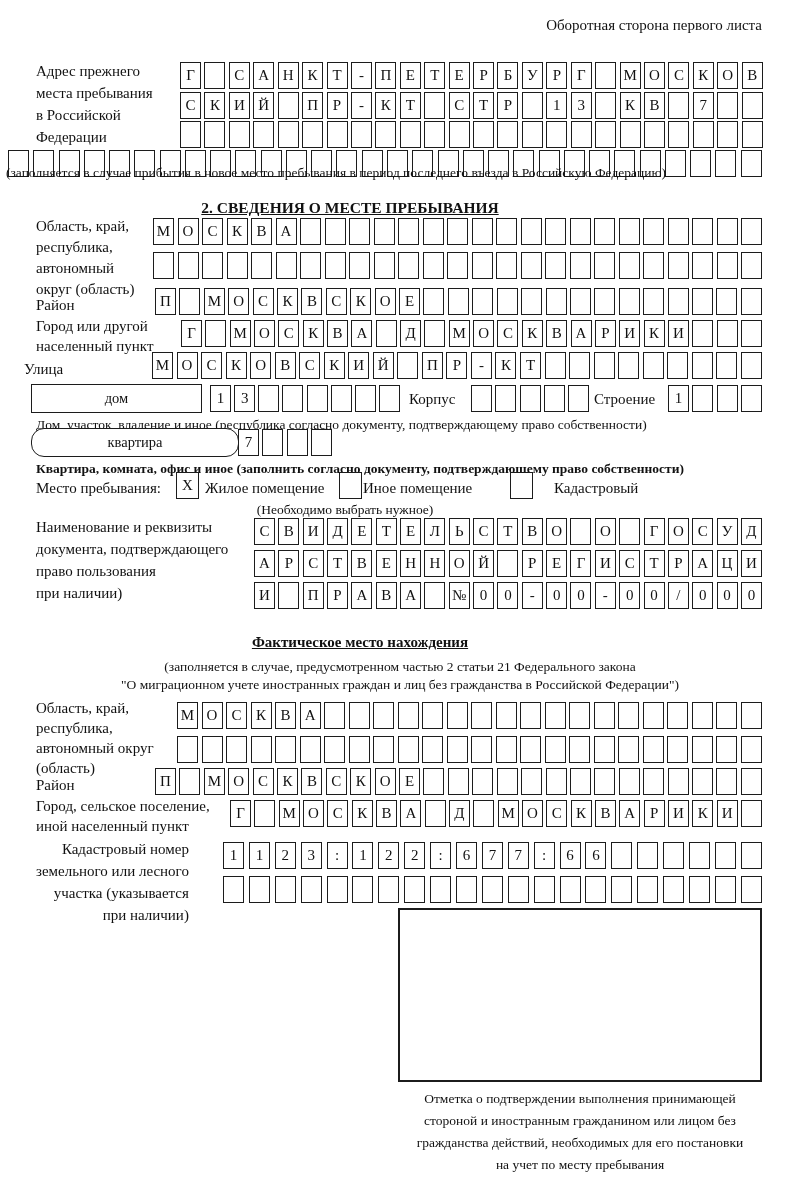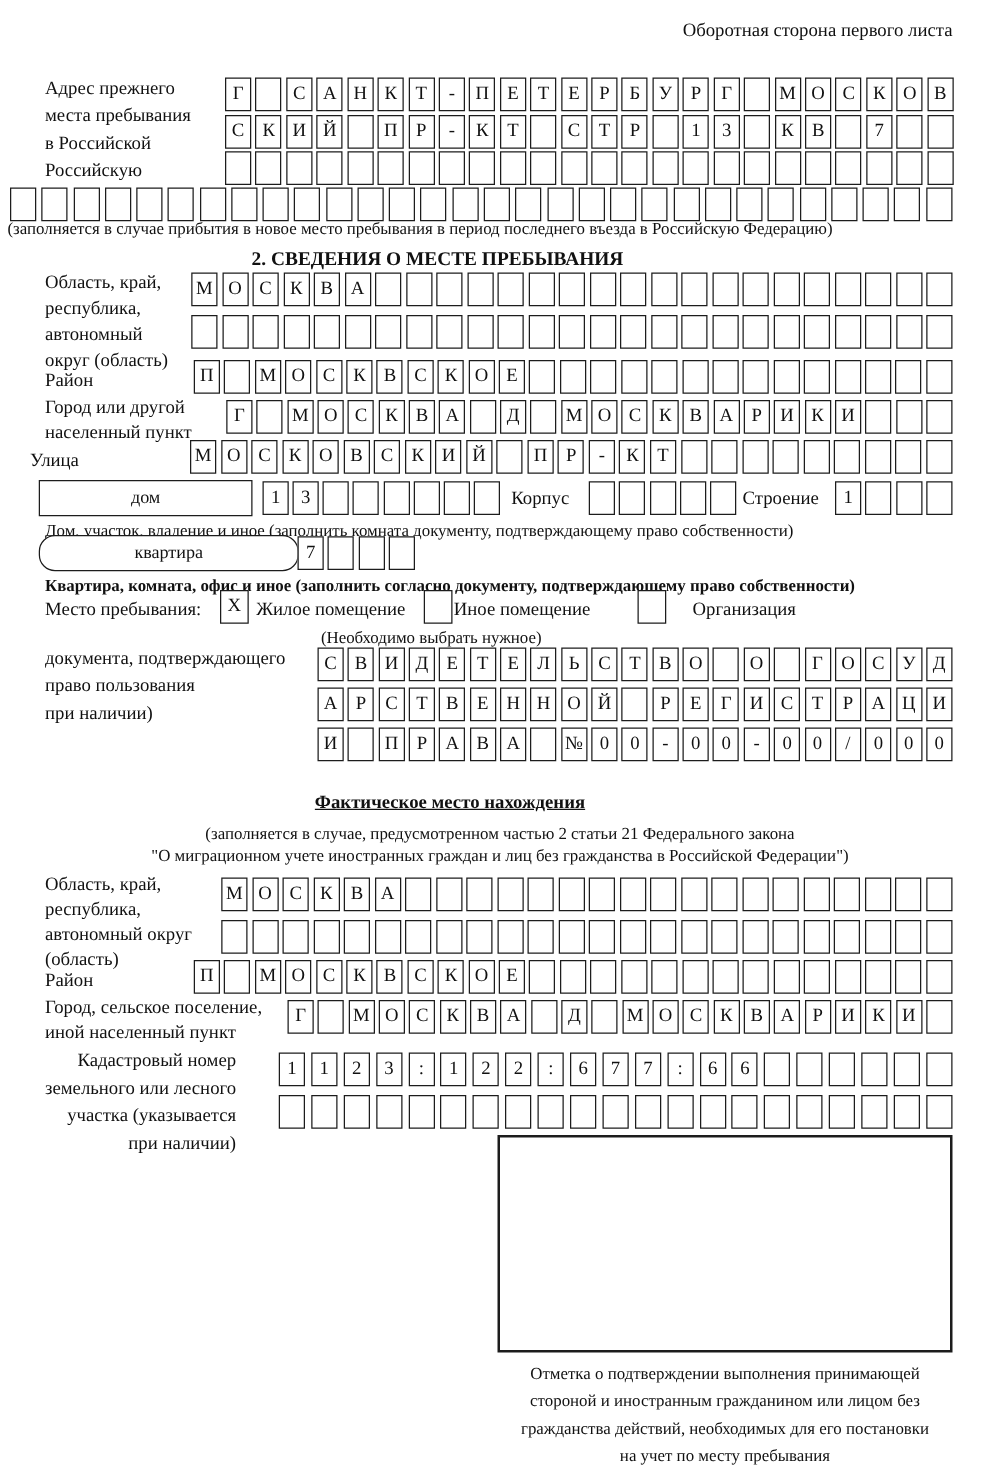--- a/index.html
+++ b/index.html
@@ -23,21 +23,21 @@
 <body>
 
 <div class="form">
 
   <div class="abs lbl right" style="left:400px; top:14px; width:362px;">Оборотная сторона первого листа</div>
 
   <div class="abs" style="left:36px; top:60px;">
     <div class="lbl">Адрес прежнего</div>
     <div class="lbl">места пребывания</div>
     <div class="lbl">в Российской</div>
-    <div class="lbl">Российскую</div>
+    <div class="lbl">Федерации</div>
   </div>
   <div class="cellrow" style="left:180px; top:62px;  width:583px;">
       <div class="cell">Г</div>
       <div class="cell"></div>
       <div class="cell">С</div>
       <div class="cell">А</div>
       <div class="cell">Н</div>
       <div class="cell">К</div>
       <div class="cell">Т</div>
       <div class="cell">-</div>
@@ -135,23 +135,23 @@
       <div class="cell"></div>
       <div class="cell"></div>
       <div class="cell"></div>
       <div class="cell"></div>
       <div class="cell"></div>
       <div class="cell"></div>
       <div class="cell"></div>
       <div class="cell"></div>
       <div class="cell"></div>
     </div>
-  <div class="abs small ctr" style="left:0; top:174px; width:672px;">(заполняется в случае прибытия в новое место пребывания в период последнего въезда в Российскую Федерацию)</div>
-
-  <div class="abs title ctr" style="left:0; top:199px; width:700px;">2. СВЕДЕНИЯ О МЕСТЕ ПРЕБЫВАНИЯ</div>
+  <div class="abs small ctr" style="left:0; top:164px; width:672px;">(заполняется в случае прибытия в новое место пребывания в период последнего въезда в Российскую Федерацию)</div>
+
+  <div class="abs title ctr" style="left:0; top:199px; width:700px;text-decoration:underline;">2. СВЕДЕНИЯ О МЕСТЕ ПРЕБЫВАНИЯ</div>
 
   <div class="abs" style="left:36px; top:216px;">
     <div class="lbl lh21">Область, край,</div>
     <div class="lbl lh21">республика,</div>
     <div class="lbl lh21">автономный</div>
     <div class="lbl lh21">округ (область)</div>
   </div>
   <div class="cellrow" style="left:153px; top:218px; width:609px;">
       <div class="cell">М</div>
       <div class="cell">О</div>
@@ -315,41 +315,42 @@
       <div class="cell"></div>
       <div class="cell"></div>
     </div>
   <div class="abs lbl" style="left:594px; top:388px;">Строение</div>
   <div class="cellrow" style="left:668px; top:385px; width:94px;">
       <div class="cell">1</div>
       <div class="cell"></div>
       <div class="cell"></div>
       <div class="cell"></div>
     </div>
-  <div class="abs small" style="left:36px; top:416px;">Дом, участок, владение и иное (заполнить комната документу, подтверждающему право собственности)</div>
+  <div class="abs small" style="left:36px; top:416px;">Дом, участок, владение и иное (республика согласно документу, подтверждающему право собственности)</div>
 
   <div class="abs wbox" style="left:31px; top:428px; width:208px;border-radius:13px;">квартира</div>
   <div class="cellrow" style="left:238px; top:429px; width:94px;">
       <div class="cell">7</div>
       <div class="cell"></div>
       <div class="cell"></div>
       <div class="cell"></div>
     </div>
   <div class="abs small" style="left:36px; top:460px;font-weight:bold;">Квартира, комната, офис и иное (заполнить согласно документу, подтверждающему право собственности)</div>
 
   <div class="abs lbl" style="left:36px; top:477px;">Место пребывания:</div>
   <div class="abs chk" style="left:176px; top:472px;">X</div>
   <div class="abs lbl" style="left:205px; top:477px;">Жилое помещение</div>
   <div class="abs chk" style="left:339px; top:472px;"></div>
   <div class="abs lbl" style="left:363px; top:477px;">Иное помещение</div>
   <div class="abs chk" style="left:510px; top:472px;"></div>
-  <div class="abs lbl" style="left:554px; top:477px;">Организация</div>
+  <div class="abs lbl" style="left:554px; top:477px;">Кадастровый</div>
   <div class="abs small ctr" style="left:160px; top:501px; width:370px;">(Необходимо выбрать нужное)</div>
 
   <div class="abs" style="left:36px; top:516px;">
+    <div class="lbl">Наименование и реквизиты</div>
     <div class="lbl">документа, подтверждающего</div>
     <div class="lbl">право пользования</div>
     <div class="lbl">при наличии)</div>
   </div>
   <div class="cellrow" style="left:254px; top:518px; width:508px;">
       <div class="cell">С</div>
       <div class="cell">В</div>
       <div class="cell">И</div>
       <div class="cell">Д</div>
       <div class="cell">Е</div>

